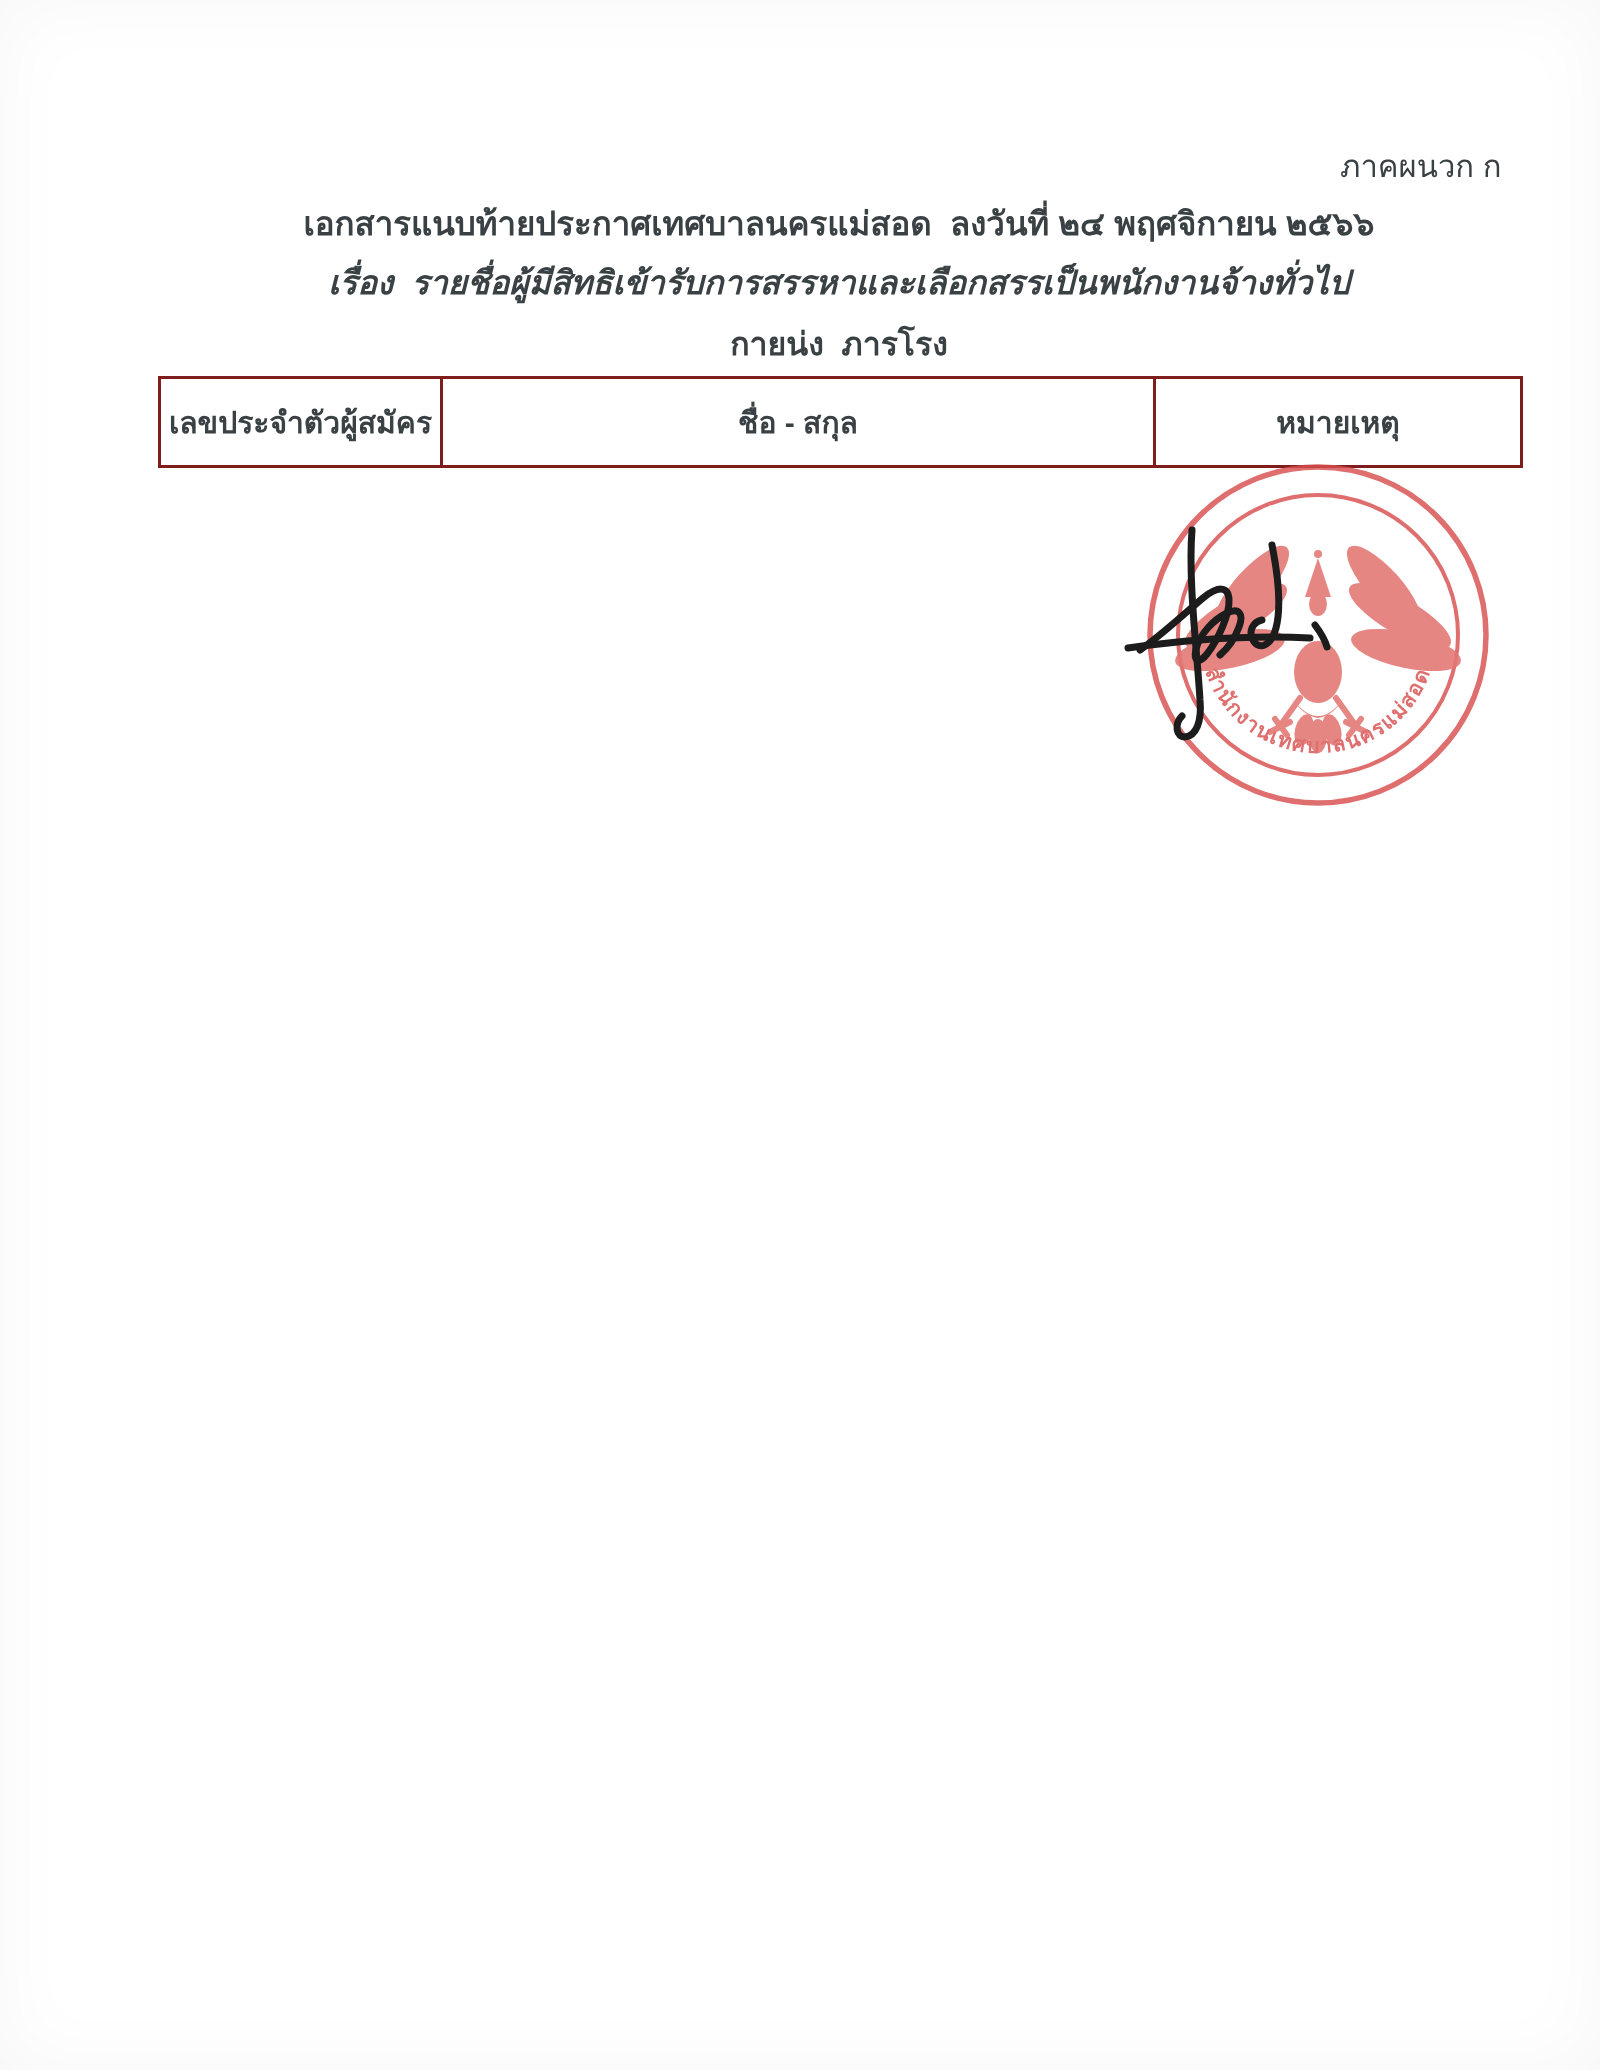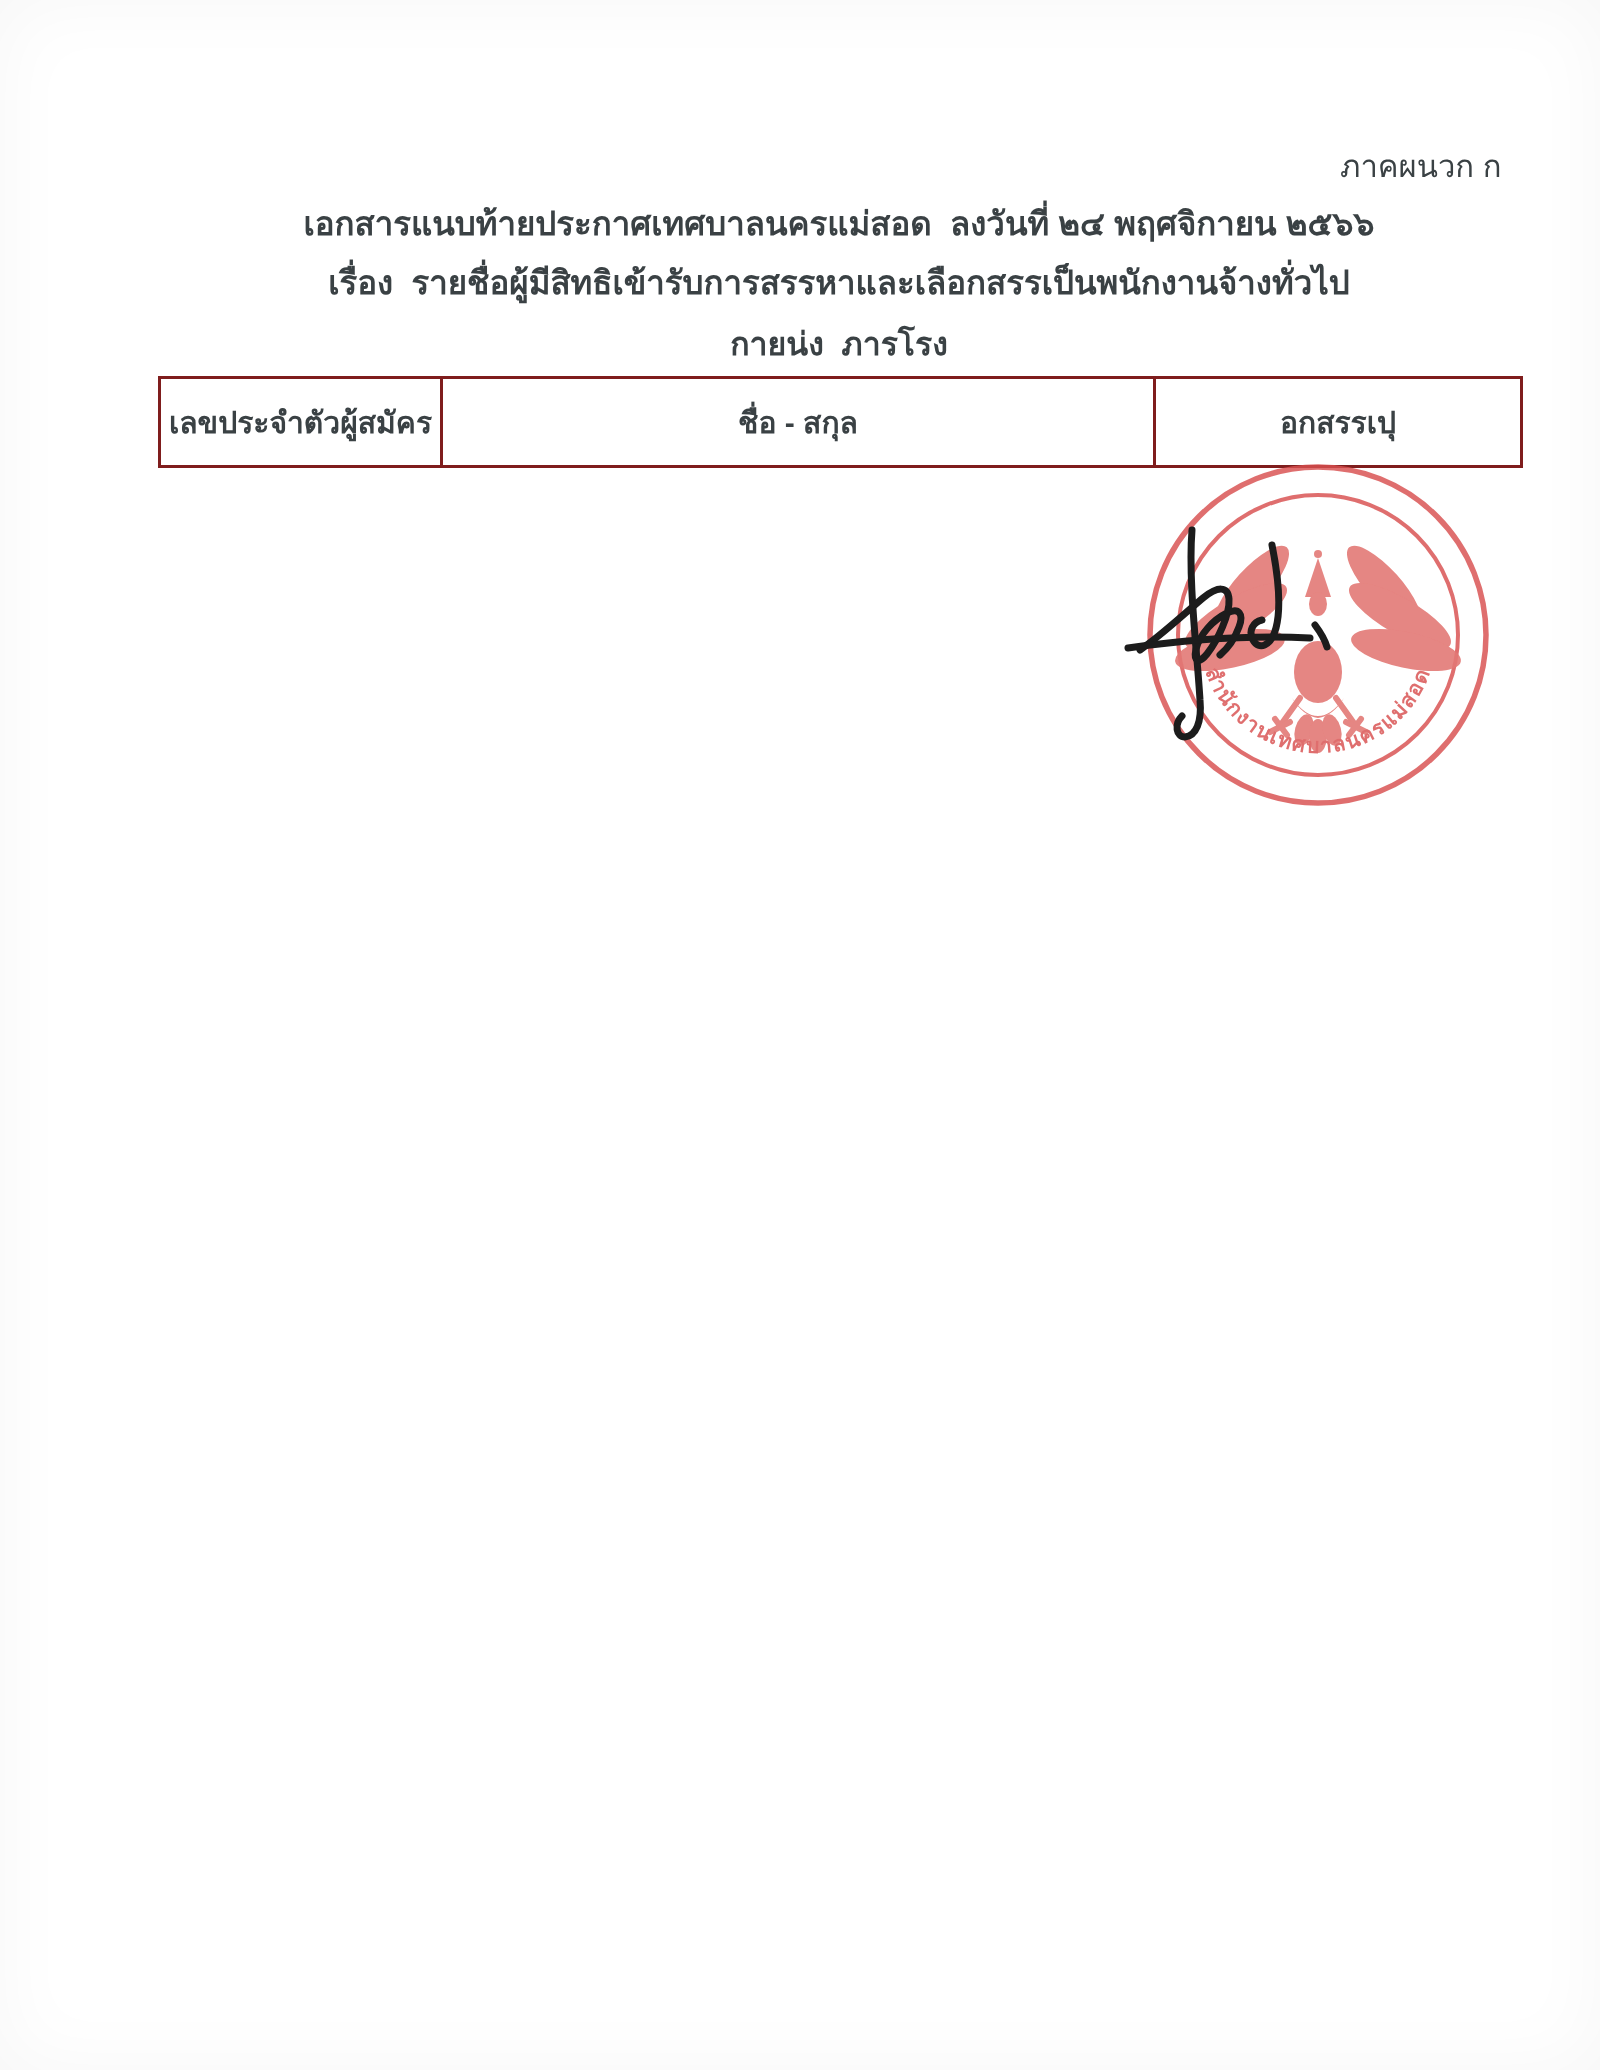--- a/index.html
+++ b/index.html
@@ -22,21 +22,21 @@
     white-space: pre-wrap;
   }
   .title-line {
     position: absolute;
     left: 158px; width: 1362px;
     text-align: center;
     font-weight: 600;
     white-space: pre-wrap;
   }
   .title-1 { top: 197px; font-size: 33px; }
-  .title-2 { top: 256px; font-size: 33px; }
+  .title-2 { top: 256px; font-size: 33px; font-style: italic; }
   .title-3 { top: 318px; font-size: 32px; }
 
   table.applicants {
     position: absolute;
     top: 376px; left: 158px;
     width: 1362px;
     border-collapse: collapse;
     table-layout: fixed;
   }
   table.applicants th, table.applicants td {
@@ -76,21 +76,21 @@
   <table class="applicants">
     <colgroup>
       <col class="col-id">
         <col class="col-name">
         <col class="col-remark">
     </colgroup>
     <tbody>
         <tr>
       <th>เลขประจำตัวผู้สมัคร</th>
       <th>ชื่อ - สกุล</th>
-      <th>อกสรรเปุ</th>
+      <th>หมายเหตุ</th>
     </tr>
   </tbody>
     </table>
 
   <svg class="seal-overlay" viewBox="0 0 440 395">
     <defs>
       <filter id="inkblur" x="-10%" y="-10%" width="120%" height="120%">
         <feGaussianBlur stdDeviation="0.7"></feGaussianBlur>
       </filter>
     </defs>

